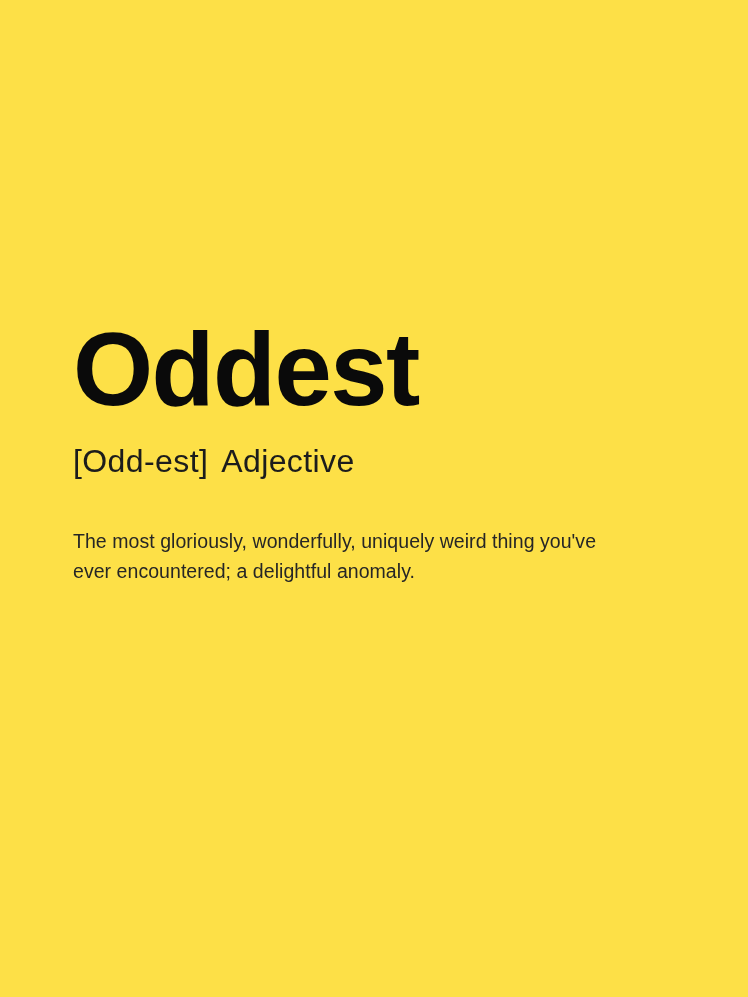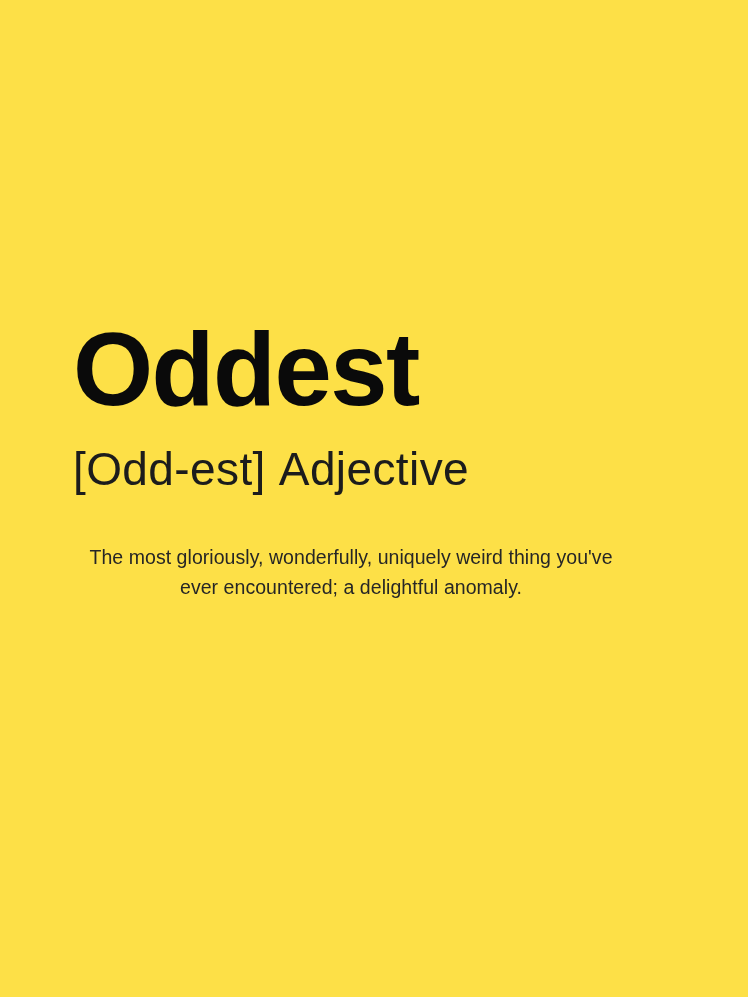--- a/index.html
+++ b/index.html
@@ -40,21 +40,21 @@
     margin: 0;
     padding: 0;
     white-space: nowrap;
   }
 
   .pronunciation-line {
     margin: 0;
     padding: 0;
     margin-top: 22px;
     font-family: "Liberation Sans", sans-serif;
-    font-size: 46px;
+    font-size: 32px;
     font-weight: 300;
     color: #1c1c1c;
     letter-spacing: 0.4px;
     line-height: 1.15;
     white-space: nowrap;
     -webkit-text-stroke: 0.01px #1c1c1c;
   }
 
   .pronunciation-line .pos {
     margin-left: 13px;
@@ -64,21 +64,20 @@
     margin: 0;
     padding: 0;
     margin-top: 46px;
     font-family: "Liberation Sans", sans-serif;
     font-size: 19.5px;
     font-weight: 400;
     color: #262626;
     line-height: 30px;
     letter-spacing: 0.05px;
     max-width: 556px;
-    text-align: center;
   }
 </style>
 </head>
 <body>
 
 <div class="poster">
 
   <div class="definition-block">
 
     <h1 class="headword">Oddest</h1>

